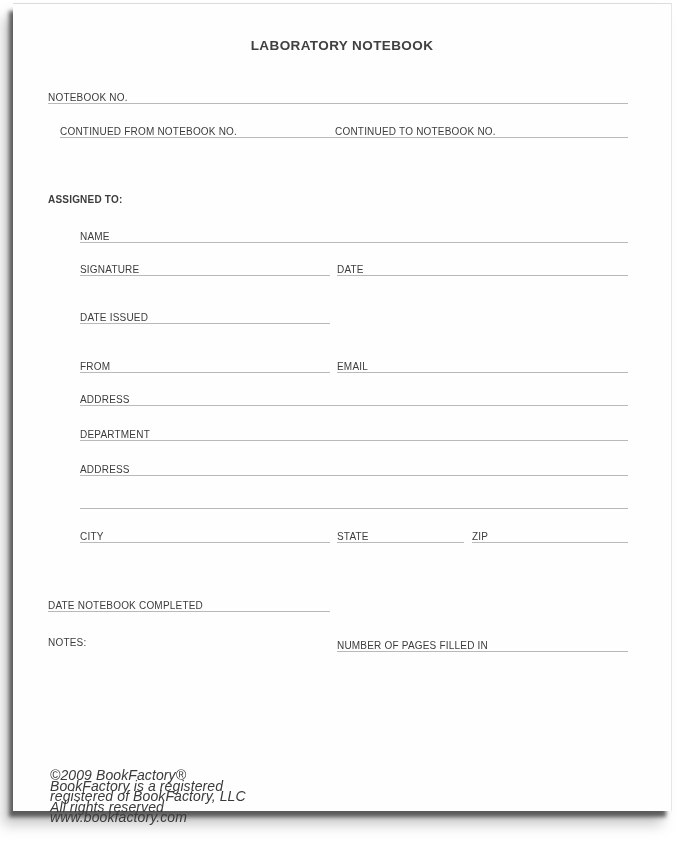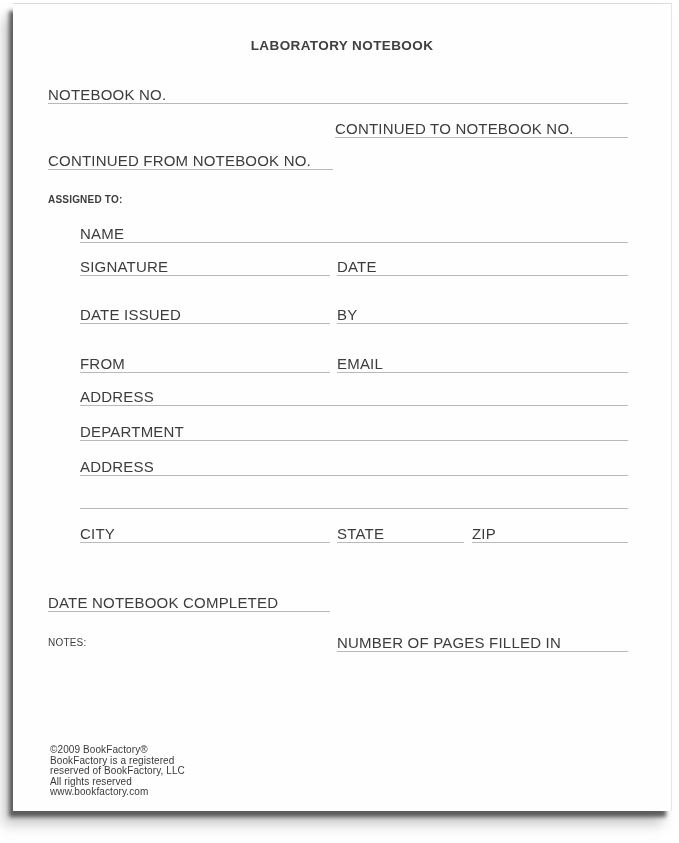--- a/index.html
+++ b/index.html
@@ -32,55 +32,56 @@
     color:#404040;
   }
   .field {
     position:absolute;
     height:14px;
     border-bottom:1px solid #b9b9b9;
   }
   .field .lbl {
     position:absolute;
     left:0; bottom:0;
-    font-size:15px;
+    font-size:10px;
     letter-spacing:.2px;
     color:#3c3c3c;
     white-space:nowrap;
     background:transparent;
   }
   .plain {
     position:absolute;
     font-size:10px;
     letter-spacing:.2px;
     color:#3c3c3c;
     white-space:nowrap;
   }
   .bold { font-weight:bold; }
   .footer {
     position:absolute;
-    left:37px; top:741px;
-    font-size:10px;
+    left:37px; top:766px;
+    font-size:14px;
     line-height:10.5px;
     letter-spacing:.1px;
     color:#3a3a3a;
+    font-style:italic;
   }
 </style>
 </head>
 <body>
 
 <div class="page">
 
   <div class="title">LABORATORY NOTEBOOK</div>
 
   <div class="field" style="left:35px; top:86px; width:580px;">
     <span class="lbl">NOTEBOOK NO.</span>
   </div>
 
-  <div class="field" style="left:35px; top:120px; width:285px;margin-top:32px;">
+  <div class="field" style="left:47px; top:120px; width:285px;">
     <span class="lbl">CONTINUED FROM NOTEBOOK NO.</span>
   </div>
   <div class="field" style="left:322px; top:120px; width:293px;">
     <span class="lbl">CONTINUED TO NOTEBOOK NO.</span>
   </div>
 
   <div class="plain bold" style="left:35px; top:190px;text-align:center;">ASSIGNED TO:</div>
 
   <div class="field" style="left:67px; top:225px; width:548px;">
     <span class="lbl">NAME</span>
@@ -88,23 +89,20 @@
 
   <div class="field" style="left:67px; top:258px; width:250px;">
     <span class="lbl">SIGNATURE</span>
   </div>
   <div class="field" style="left:324px; top:258px; width:291px;">
     <span class="lbl">DATE</span>
   </div>
 
   <div class="field" style="left:67px; top:306px; width:250px;">
     <span class="lbl">DATE ISSUED</span>
-  </div>
-  <div class="field" style="left:324px; top:306px; width:291px;">
-    <span class="lbl">BY</span>
   </div>
 
   <div class="field" style="left:67px; top:355px; width:250px;">
     <span class="lbl">FROM</span>
   </div>
   <div class="field" style="left:324px; top:355px; width:291px;">
     <span class="lbl">EMAIL</span>
   </div>
 
   <div class="field" style="left:67px; top:388px; width:548px;">
@@ -135,18 +133,18 @@
   </div>
   <div class="field" style="left:324px; top:594px; width:291px;margin-top:40px;">
     <span class="lbl">NUMBER OF PAGES FILLED IN</span>
   </div>
 
   <div class="plain" style="left:35px; top:633px;">NOTES:</div>
 
   <div class="footer">
     <div>©2009 BookFactory®</div>
     <div>BookFactory is a registered</div>
-    <div>reserved of BookFactory, LLC</div>
+    <div>registered of BookFactory, LLC</div>
     <div>All rights reserved</div>
     <div>www.bookfactory.com</div>
   </div>
 
 </div>
 
 </body></html>

